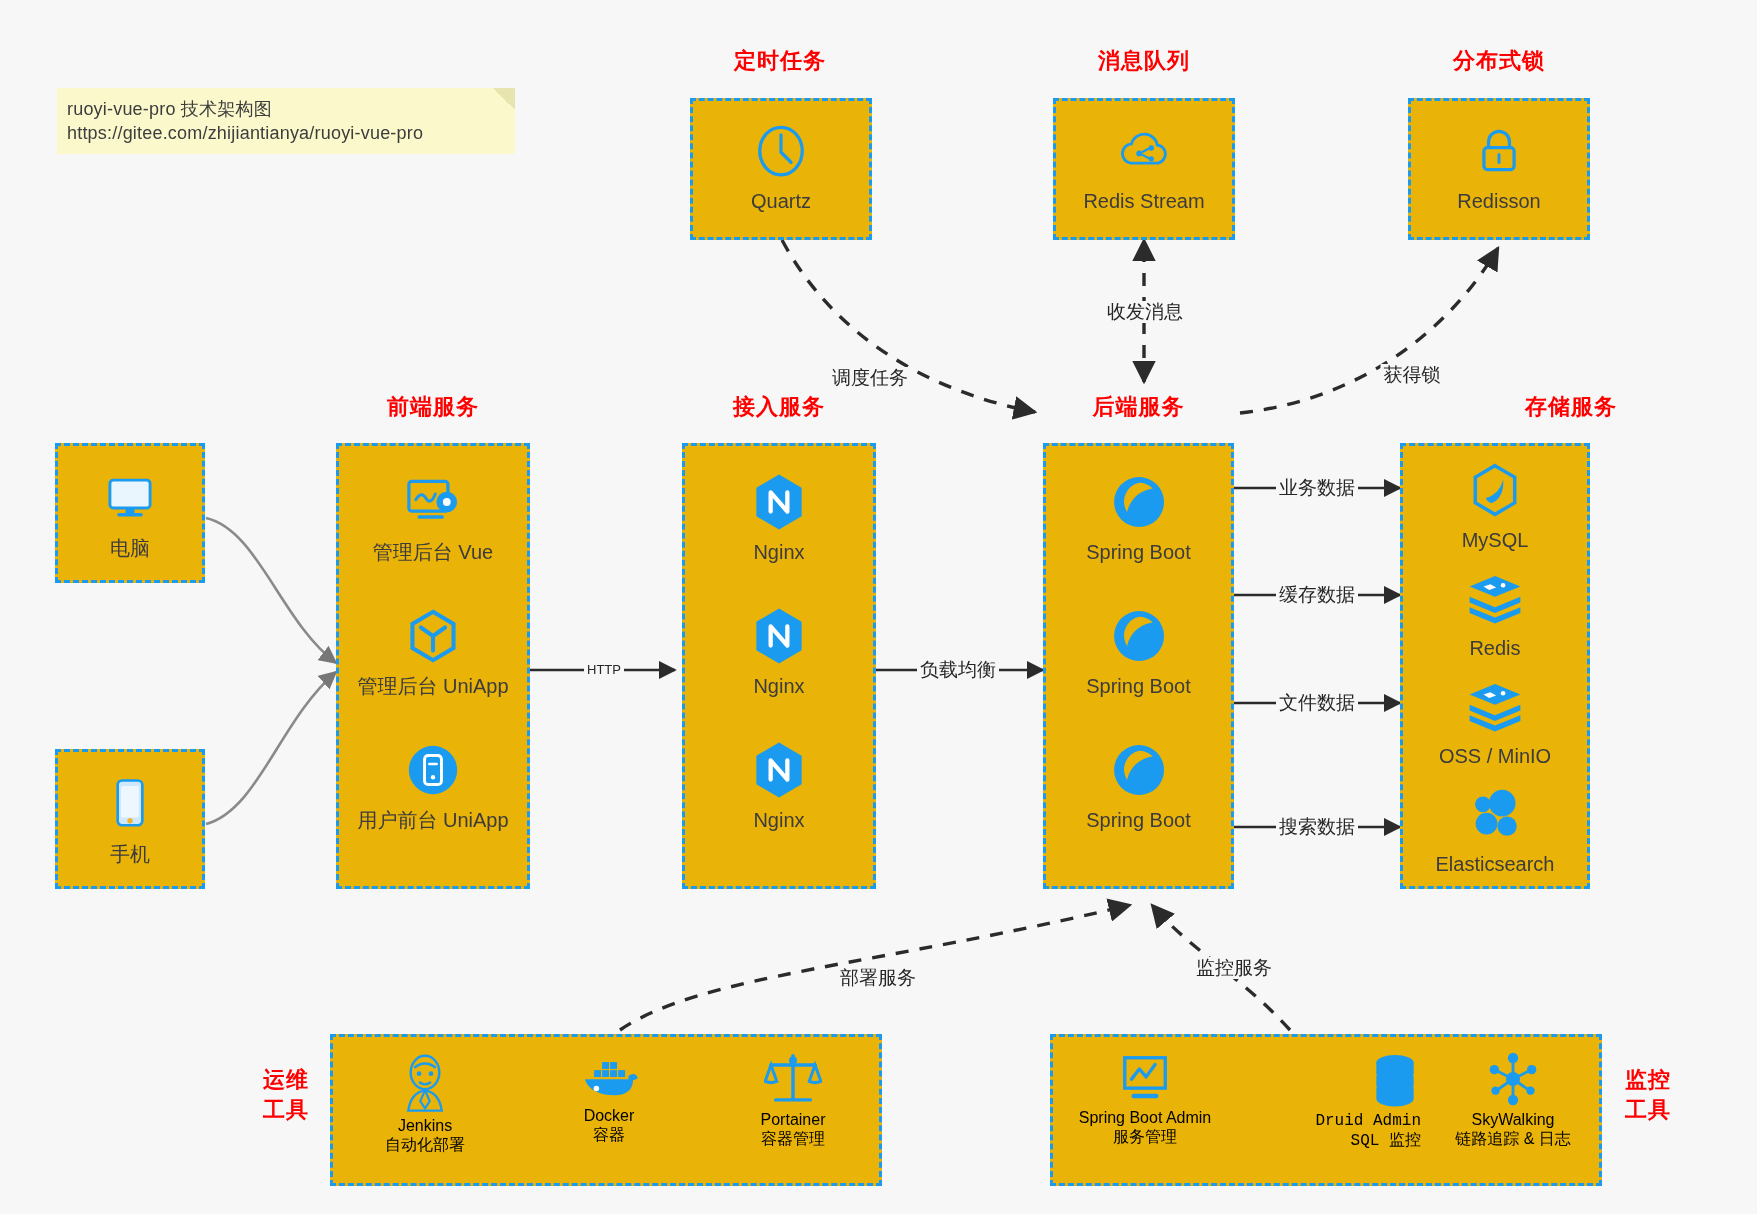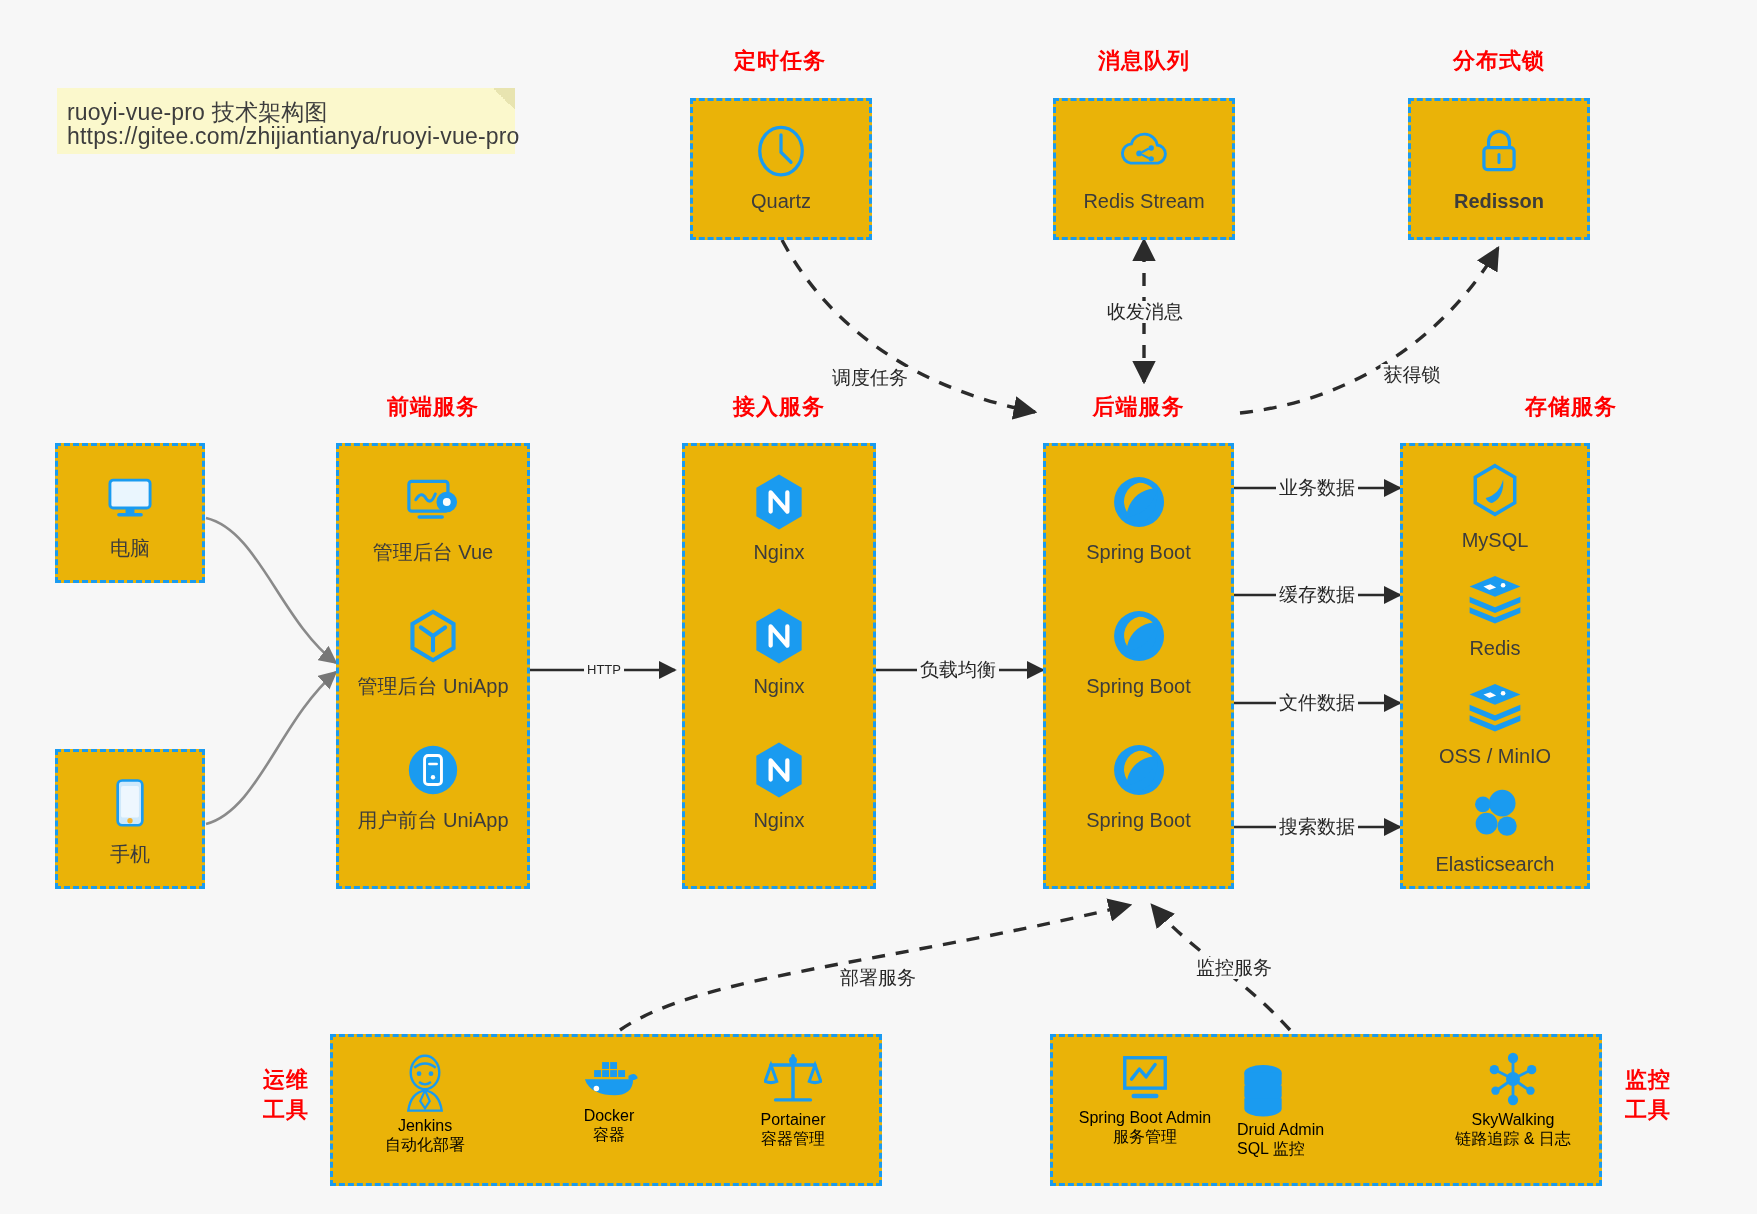--- a/index.html
+++ b/index.html
@@ -16,21 +16,21 @@
   
   .note{
     position:absolute;left:57px;top:88px;width:458px;height:66px;
     background:#fbf8cc;
   }
   .note .fold{
     position:absolute;right:0;top:0;width:22px;height:22px;
     background:linear-gradient(225deg,#e8e4b0 50%,transparent 50%);
   }
   .note .line{
-    position:absolute;left:10px;color:#3d3d3d;font-size:23px;letter-spacing:.2px;white-space:nowrap;
+    position:absolute;left:10px;color:#3d3d3d;font-size:18px;letter-spacing:.2px;white-space:nowrap;
   }
   .note .l1{top:9px;}
   .note .l2{top:35px;}
 
   
   .box{
     position:absolute;
     border:3px dashed #1a9bf0;
     background:#eab308;
     box-sizing:border-box;
@@ -139,21 +139,21 @@
             <circle cx="30" cy="30.5" r="2.2" fill="#1a9bf0"></circle>
           <path d="M22.3 25 L28 22 M22.3 27 L28 30" stroke="#1a9bf0" stroke-width="1.8"></path>
         </svg>
       </div>
       <div class="lab">Redis Stream</div>
     </div>
   </div>
 
   <div class="grp-title" style="left:1408px;top:46px;width:182px;">分布式锁</div>
   <div class="box" style="left:1408px;top:98px;width:182px;height:142px;">
-    <div class="node" style="top:18px;font-weight:bold;">
+    <div class="node" style="top:18px;">
       <div class="ico">
         <svg width="56" height="58" viewBox="0 0 48 50">
           <path d="M15 22 v-5 a9 9 0 0 1 18 0 v5" fill="none" stroke="#1a9bf0" stroke-width="2.8"></path>
           <rect x="11" y="22" width="26" height="19" rx="3" fill="none" stroke="#1a9bf0" stroke-width="2.8"></rect>
           <path d="M24 28 v7" stroke="#1a9bf0" stroke-width="2.6" stroke-linecap="round"></path>
         </svg>
       </div>
       <div class="lab">Redisson</div>
     </div>
   </div>
@@ -388,21 +388,21 @@
       <div class="ico">
         <svg width="60" height="54" viewBox="0 0 52 48">
           <rect x="8" y="6" width="36" height="27" fill="none" stroke="#1a9bf0" stroke-width="3"></rect>
           <path d="M14 25 l7 -9 l6 7 l8 -11" fill="none" stroke="#1a9bf0" stroke-width="3" stroke-linecap="round" stroke-linejoin="round"></path>
           <path d="M16 40 h20" stroke="#1a9bf0" stroke-width="4" stroke-linecap="round"></path>
         </svg>
       </div>
       <div class="lab">Spring Boot Admin</div>
       <div class="lab sub">服务管理</div>
     </div>
-    <div style="position:absolute;left:184px;top:24px;width:184px;text-align:left;">
+    <div style="position:absolute;left:184px;top:14px;width:184px;text-align:right;font-family:Liberation Mono, monospace;">
       <div class="ico">
         <svg width="52" height="56" viewBox="0 0 44 48">
           <ellipse cx="22" cy="10" rx="16" ry="6.5" fill="#1a9bf0"></ellipse>
           <path d="M6 10 v9 a16 6.5 0 0 0 32 0 v-9z" fill="#1a9bf0"></path>
           <path d="M6 21 v9 a16 6.5 0 0 0 32 0 v-9z" fill="#1a9bf0"></path>
           <path d="M6 32 v9 a16 6.5 0 0 0 32 0 v-9z" fill="#1a9bf0"></path>
         </svg>
       </div>
       <div class="lab">Druid Admin</div>
       <div class="lab sub">SQL 监控</div>

